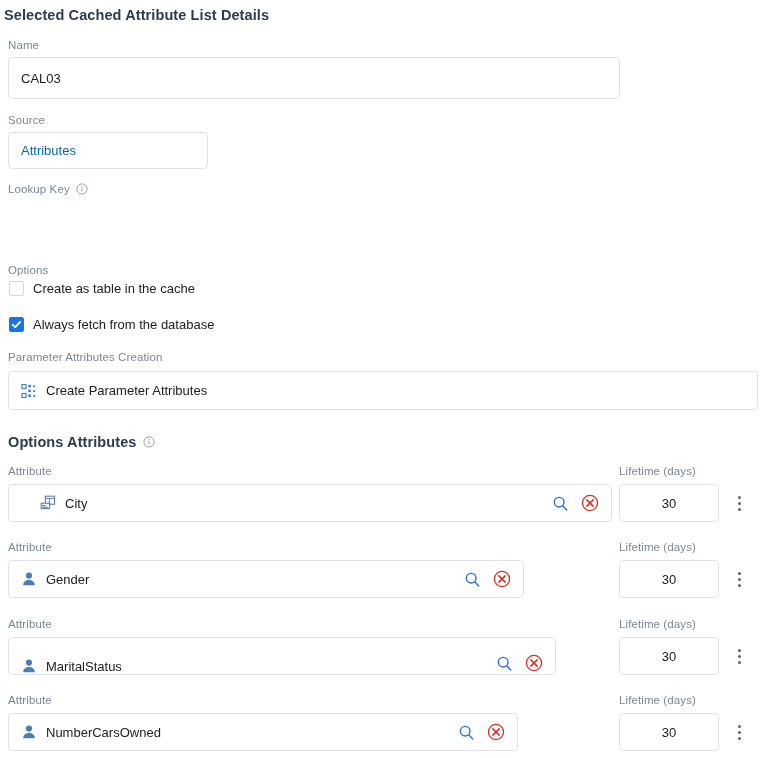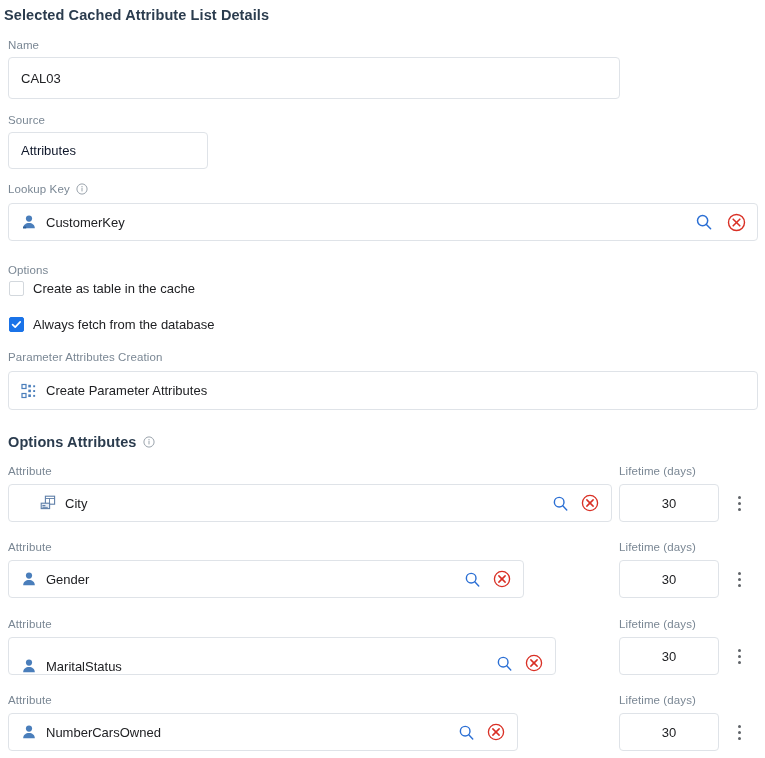--- a/index.html
+++ b/index.html
@@ -57,21 +57,21 @@
   .input-box .val {
     padding-left: 12px;
     font-size: 13px;
     color: #202124;
     white-space: nowrap;
     overflow: hidden;
   }
   .input-box .ph {
     padding-left: 12px;
     font-size: 13px;
-    color: #0f172a;
+    color: #0369a1;
   }
 
   
   .icon {
     display: inline-flex;
     align-items: center;
     justify-content: center;
     flex: none;
   }
   .info-icon svg { display:block; }
@@ -183,43 +183,20 @@
     <span class="ph">Attributes</span>
   </div>
 
   <div class="title-row" style="position:absolute; left:8px; top:183px;">
     <span class="field-label">Lookup Key</span>
     <span class="icon info-icon" style="width:12px;height:12px;">
       <svg width="12" height="12" viewBox="0 0 12 12">
         <circle cx="6" cy="6" r="5.1" fill="none" stroke="#9aa3ac" stroke-width="1"></circle>
         <rect x="5.5" y="4.8" width="1" height="3.6" fill="#9aa3ac"></rect>
         <rect x="5.5" y="3" width="1" height="1.2" fill="#9aa3ac"></rect>
-      </svg>
-    </span>
-  </div>
-  <div class="input-box" style="position:absolute; left:8px; top:203px; width:750px; height:38px; padding:0 10px 0 12px;">
-    <span class="icon" style="width:16px;height:16px;">
-      <svg width="16" height="16" viewBox="0 0 16 16">
-        <circle cx="8" cy="4.6" r="3.1" fill="#4a7ebb"></circle>
-        <path d="M2.2 14.2c0-3.1 2.6-5.1 5.8-5.1s5.8 2 5.8 5.1z" fill="#4a7ebb"></path>
-        <path d="M2.0 12.6 L5.2 12.6 L5.2 14.4 L2.0 14.4 Z" fill="#2f5f96"></path>
-      </svg>
-    </span>
-    <span class="name" style="flex:1; font-size:13px; padding-left:9px;">CustomerKey</span>
-    <span class="icon-btn" style="width:22px;height:22px;margin-right:10px;">
-      <svg width="18" height="18" viewBox="0 0 18 18">
-        <circle cx="7.6" cy="7.6" r="5.1" fill="none" stroke="#2b6fd4" stroke-width="1.5"></circle>
-        <line x1="11.4" y1="11.4" x2="15.6" y2="15.8" stroke="#2b6fd4" stroke-width="1.5" stroke-linecap="round"></line>
-      </svg>
-    </span>
-    <span class="icon-btn" style="width:22px;height:22px;">
-      <svg width="19" height="19" viewBox="0 0 19 19">
-        <circle cx="9.5" cy="9.5" r="8" fill="none" stroke="#d93025" stroke-width="1.4"></circle>
-        <line x1="6.2" y1="6.2" x2="12.8" y2="12.8" stroke="#d93025" stroke-width="1.6" stroke-linecap="round"></line>
-        <line x1="12.8" y1="6.2" x2="6.2" y2="12.8" stroke="#d93025" stroke-width="1.6" stroke-linecap="round"></line>
       </svg>
     </span>
   </div>
 
   <div style="position:absolute; left:8px; top:264px;" class="field-label">Options</div>
 
   <div class="opt-row" style="position:absolute; left:9px; top:281px;">
     <span class="cb off"></span>
     <span class="opt-label">Create as table in the cache</span>
   </div>

